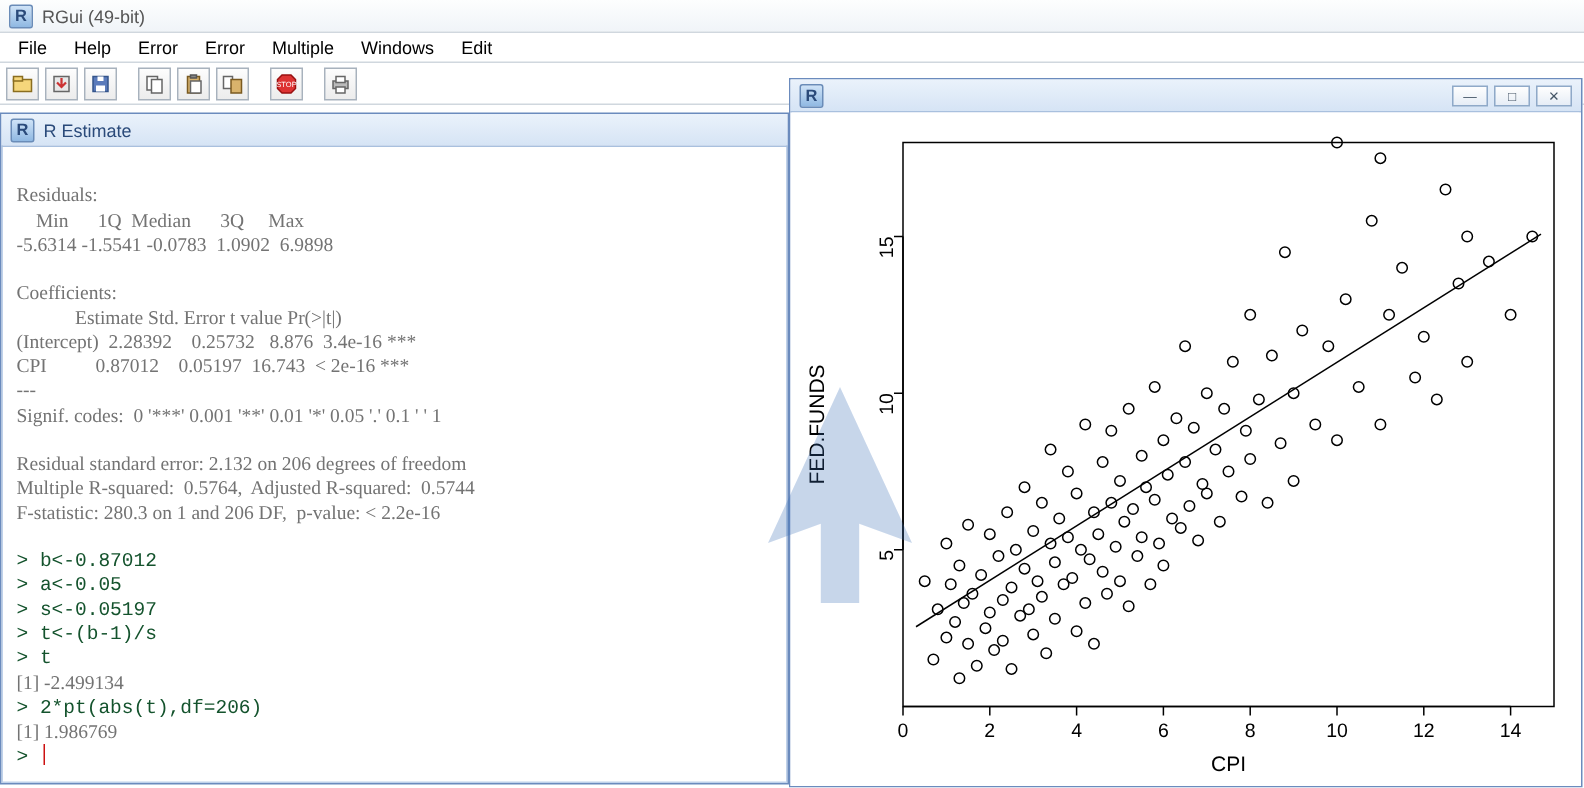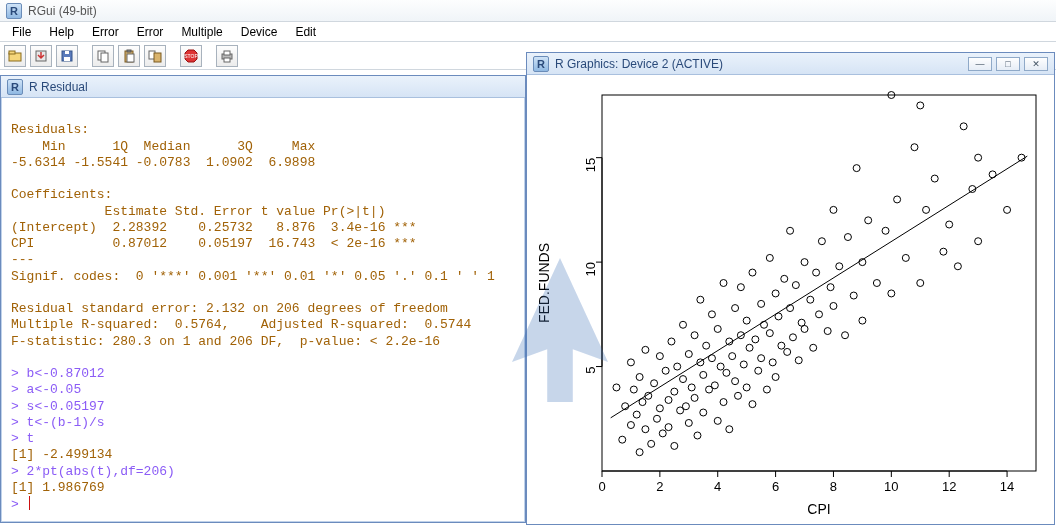--- a/index.html
+++ b/index.html
@@ -90,22 +90,22 @@
   }
   .console-body {
     padding: 8px 10px;
     font-family: "Courier New", monospace;
     font-size: 13px;
     line-height: 1.25;
     white-space: pre;
     overflow: hidden;
     height: calc(100% - 22px);
   }
-  .out { color: #a16207; }
-  .cmd { color: #8b5cf6; }
+  .out { color: #737373; font-family: Liberation Serif, serif; }
+  .cmd { color: #14532d; }
   .plot-body {
     position: relative;
     height: calc(100% - 22px);
     background: #fff;
   }
   svg text { font-family: Arial, sans-serif; }
   .watermark {
     position: absolute;
     left: 480px; top: 180px;
     width: 160px; height: 160px;
@@ -126,21 +126,21 @@
   <div class="r-icon">R</div>
   <span>RGui (49-bit)</span>
 </div>
 
 <div class="menubar">
   <span>File</span>
   <span>Help</span>
   <span>Error</span>
   <span>Error</span>
   <span>Multiple</span>
-  <span>Device</span>
+  <span>Windows</span>
   <span>Edit</span>
 </div>
 
 <div class="toolbar">
   <div class="toolbtn">
       <svg width="14" height="14">
         <rect x="1" y="4" width="12" height="8" fill="#f5d67b" stroke="#8a6d1f"></rect>
         <rect x="1" y="2" width="6" height="3" fill="#f5d67b" stroke="#8a6d1f"></rect>
       </svg>
     </div>
@@ -196,29 +196,28 @@
 
 <div class="workspace">
 
   <svg class="watermark" viewBox="0 0 100 100">
     <path d="M50 5 L80 70 L58 62 L58 95 L42 95 L42 62 L20 70 Z" fill="#3a6fb7"></path>
   </svg>
 
   <div class="childwin" style="left:0; top:5px; width:526px; height:448px;">
     <div class="childtitle">
       <div class="r-icon">R</div>
-      <span>R Residual</span>
+      <span>R Estimate</span>
     </div>
     <div class="console-body" id="console-body"><div class="out">&nbsp;</div><div class="out">Residuals:</div><div class="out">    Min      1Q  Median      3Q     Max </div><div class="out">-5.6314 -1.5541 -0.0783  1.0902  6.9898 </div><div class="out">&nbsp;</div><div class="out">Coefficients:</div><div class="out">            Estimate Std. Error t value Pr(&gt;|t|)    </div><div class="out">(Intercept)  2.28392    0.25732   8.876  3.4e-16 ***</div><div class="out">CPI          0.87012    0.05197  16.743  &lt; 2e-16 ***</div><div class="out">---</div><div class="out">Signif. codes:  0 '***' 0.001 '**' 0.01 '*' 0.05 '.' 0.1 ' ' 1</div><div class="out">&nbsp;</div><div class="out">Residual standard error: 2.132 on 206 degrees of freedom</div><div class="out">Multiple R-squared:  0.5764,	Adjusted R-squared:  0.5744 </div><div class="out">F-statistic: 280.3 on 1 and 206 DF,  p-value: &lt; 2.2e-16</div><div class="out">&nbsp;</div><div class="cmd">&gt; b&lt;-0.87012</div><div class="cmd">&gt; a&lt;-0.05</div><div class="cmd">&gt; s&lt;-0.05197</div><div class="cmd">&gt; t&lt;-(b-1)/s</div><div class="cmd">&gt; t</div><div class="out">[1] -2.499134</div><div class="cmd">&gt; 2*pt(abs(t),df=206)</div><div class="out">[1] 1.986769</div><div class="cmd">&gt; <span class="cursor"></span></div></div>
   </div>
 
   <div class="childwin" style="left:526px; top:-18px; width:529px; height:473px;">
     <div class="childtitle">
       <div class="r-icon">R</div>
-      <span>R Graphics: Device 2 (ACTIVE)</span>
       <div class="winbtns">
         <div>—</div>
         <div>□</div>
         <div>✕</div>
       </div>
     </div>
     <div class="plot-body">
       <svg id="plot-svg" width="529" height="451">
           <rect x="75" y="20" width="434" height="376" fill="none" stroke="#000" stroke-width="1"></rect>
           <line x1="75" y1="396" x2="75" y2="402" stroke="#000"></line>

